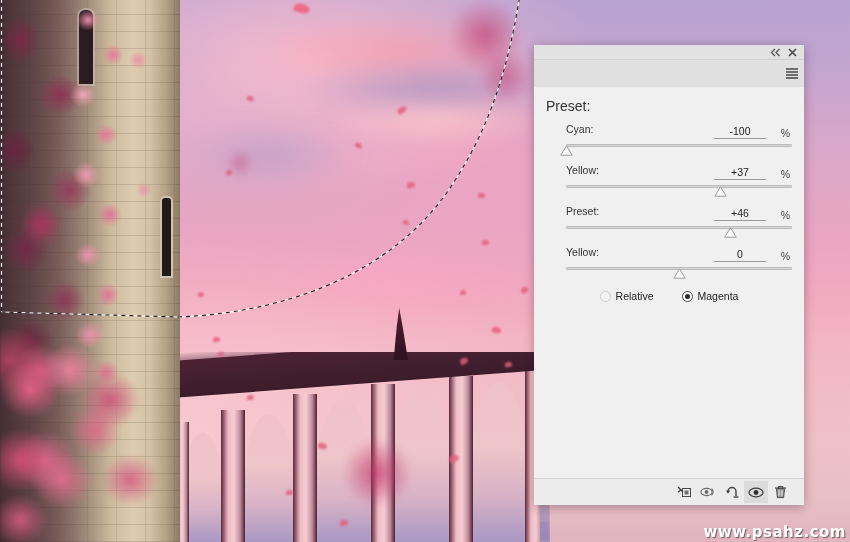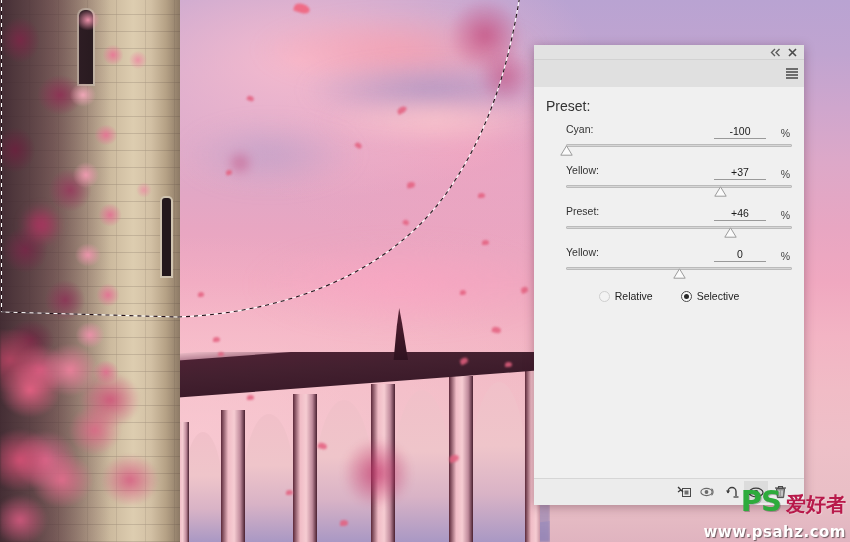--- a/index.html
+++ b/index.html
@@ -533,21 +533,21 @@
 
       <div class="radios">
         <div class="radio">
           <span class="rdot off"></span>
           <span>Relative</span>
         </div>
         <div class="radio">
           <span class="rdot on">
               <i></i>
             </span>
-          <span>Selective</span>
+          <span>Magenta</span>
         </div>
       </div>
 
     </div>
 
     <div class="p-foot">
       <div class="fbtn">
         <svg width="15" height="14" viewBox="0 0 15 14">
           <rect x="5.5" y="3.5" width="8" height="8" fill="none" stroke="#4a4a4a"></rect>
           <rect x="7.5" y="5.5" width="4" height="4" fill="#6e6e6e"></rect>
@@ -580,20 +580,16 @@
           <path d="M1 3 L12 3" stroke="#4a4a4a" stroke-width="1.2"></path>
           <path d="M4.5 3 L4.5 1.5 L8.5 1.5 L8.5 3" fill="none" stroke="#4a4a4a" stroke-width="1.1"></path>
           <path d="M2.5 3.6 L3.4 12.6 L9.6 12.6 L10.5 3.6 Z" fill="#9a9a9a" stroke="#4a4a4a" stroke-width="1"></path>
           <path d="M5 5.5 L5 10.8 M8 5.5 L8 10.8" stroke="#efefef" stroke-width="1"></path>
         </svg>
       </div>
     </div>
   </div>
 
   <div id="wm">
-    <div class="wm-row">
-      <span class="wm-ps">PS</span>
-      <span class="wm-cn">爱好者</span>
-    </div>
     <div class="wm-url">www.psahz.com</div>
   </div>
 
 </div>
 
 </body></html>

